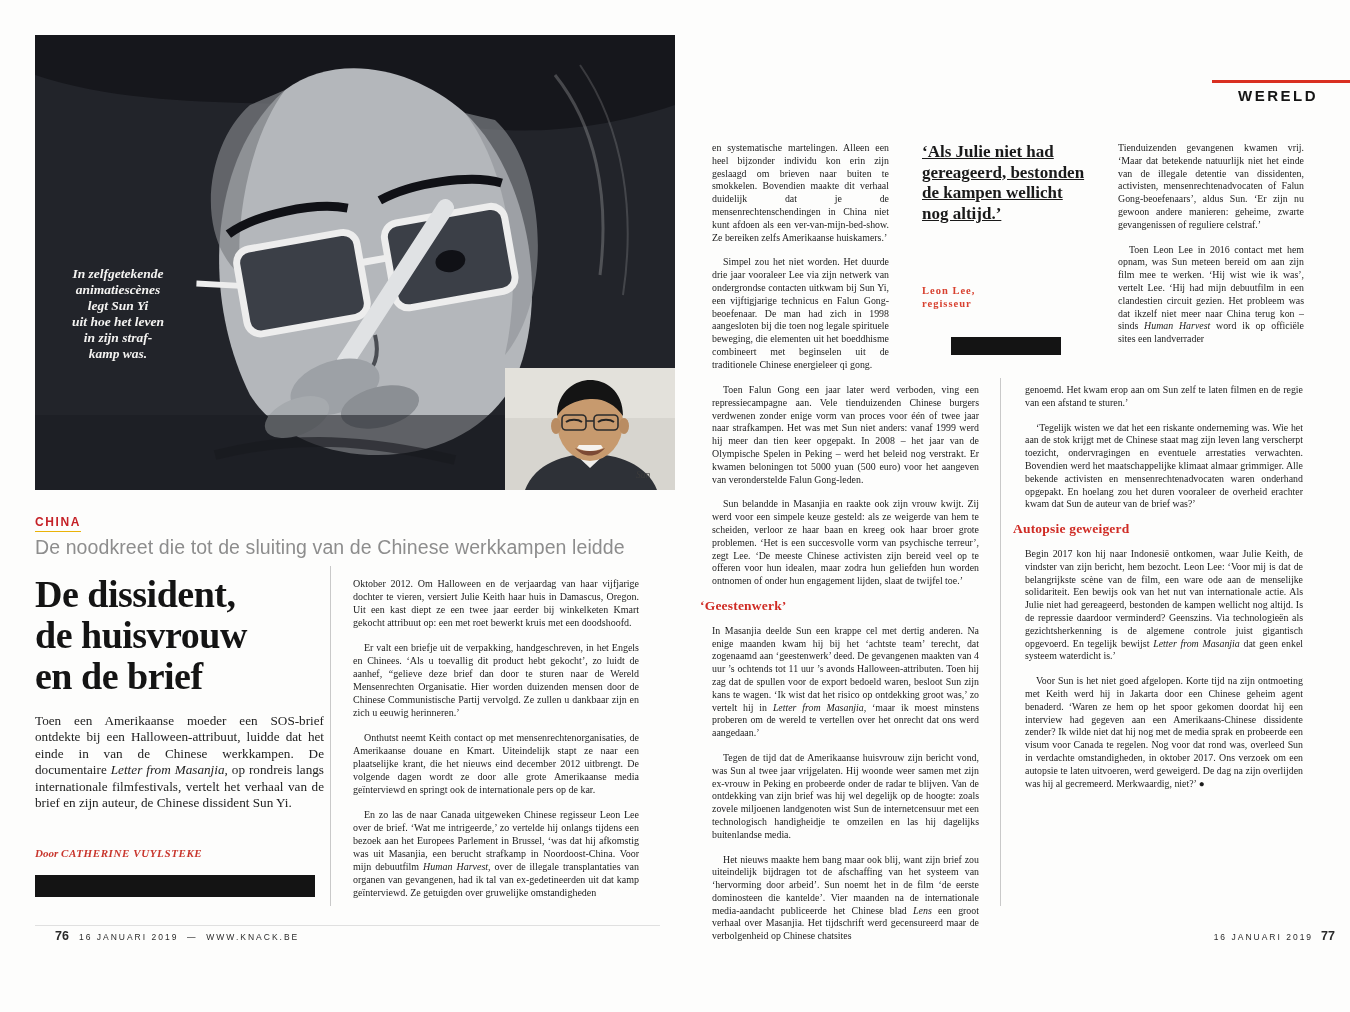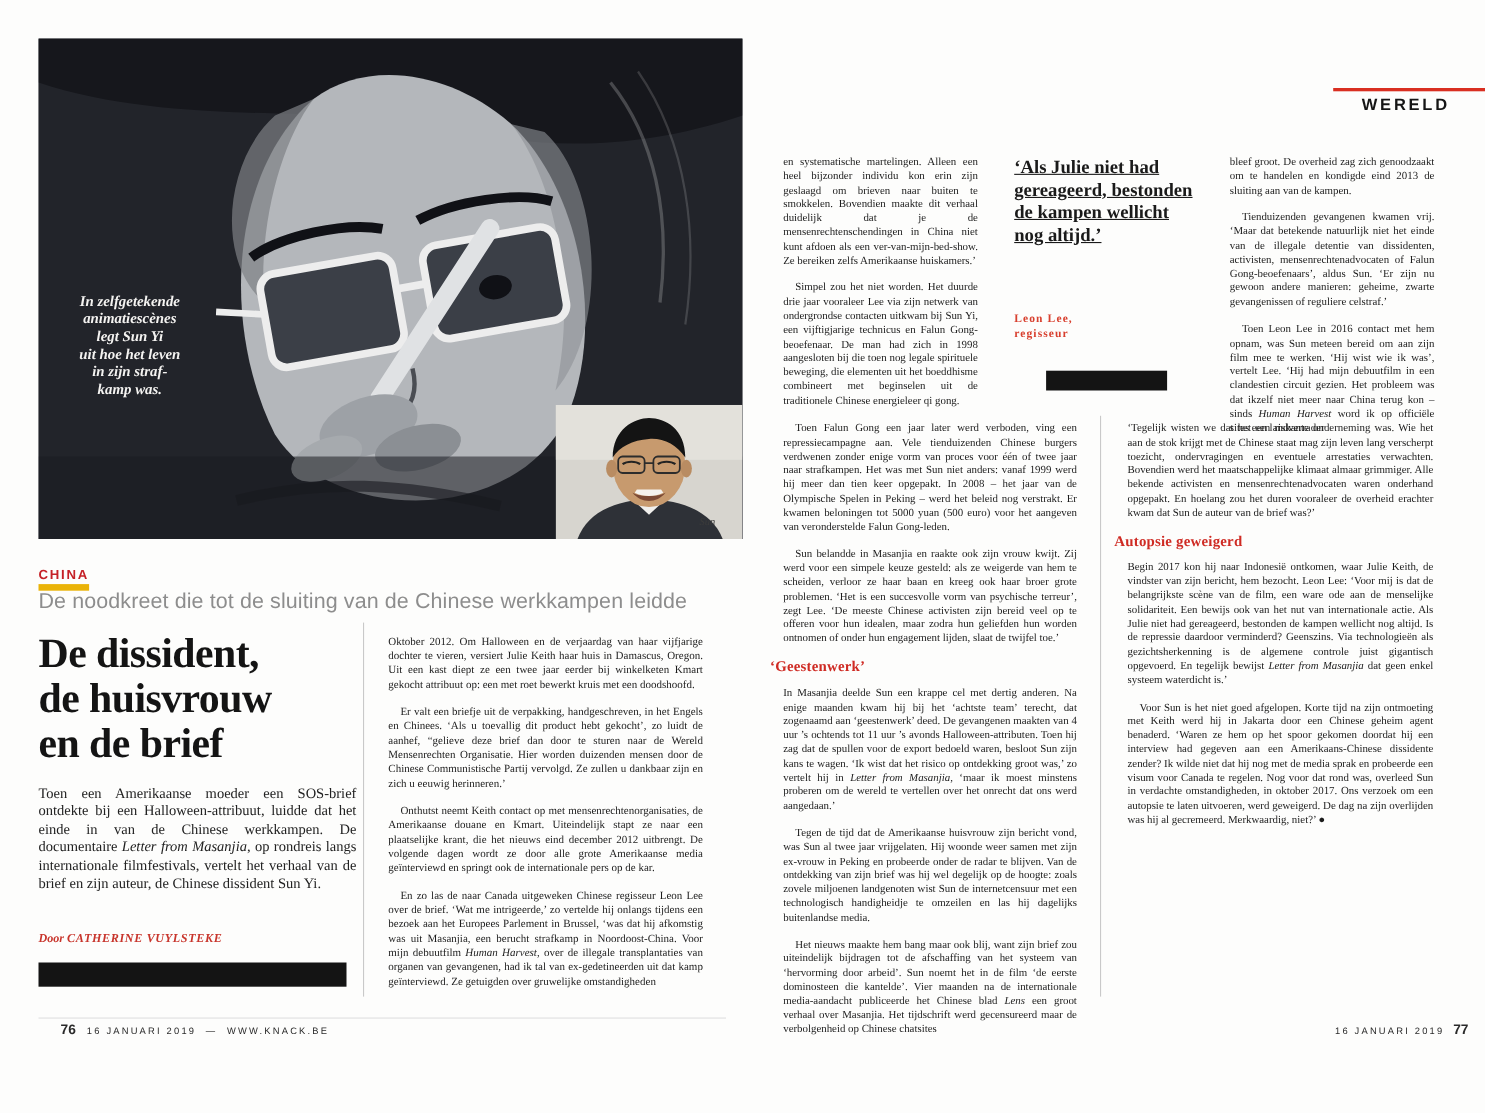--- a/index.html
+++ b/index.html
@@ -13,21 +13,21 @@
   .illustration{left:35px;top:35px;width:640px;height:455px;background:#22242a;overflow:hidden;}
   .ill-caption{
     left:40px;top:266px;width:156px;text-align:center;color:#f4f3f1;
     font-style:italic;font-weight:700;font-size:13.5px;line-height:16px;white-space:pre-line;
   }
   .photo{left:505px;top:368px;width:170px;height:122px;overflow:hidden;}
   .photo-label{left:636px;top:470px;font-style:italic;font-size:9.5px;color:#3b3b3b;}
 
   .kicker{
     left:35px;top:515px;font-family:"Liberation Sans",sans-serif;font-weight:700;
-    font-size:12px;letter-spacing:1.6px;color:#c52127;border-bottom:6px solid #eab308;padding-bottom:2px;
+    font-size:12px;letter-spacing:1.6px;color:#c52127;border-bottom:1px solid #eab308;padding-bottom:2px;
   }
   .subhead{
     left:35px;top:536px;width:632px;font-family:"Liberation Sans",sans-serif;
     font-size:19.5px;color:#8d8d8d;letter-spacing:.1px;
   }
   .main-title{
     left:35px;top:574px;width:300px;font-size:38px;line-height:41px;font-weight:700;
     color:#141414;letter-spacing:-.5px;white-space:pre-line;
   }
   .intro{
@@ -171,34 +171,34 @@
     <p>en systematische martelingen. Alleen een heel bijzonder individu kon erin zijn geslaagd om brieven naar buiten te smokkelen. Bovendien maakte dit verhaal duidelijk dat je de mensenrechtenschendingen in China niet kunt afdoen als een ver-van-mijn-bed-show. Ze bereiken zelfs Amerikaanse huiskamers.’</p>
     <p>Simpel zou het niet worden. Het duurde drie jaar vooraleer Lee via zijn netwerk van ondergrondse contacten uitkwam bij Sun Yi, een vijftigjarige technicus en Falun Gong-beoefenaar. De man had zich in 1998 aangesloten bij die toen nog legale spirituele beweging, die elementen uit het boeddhisme combineert met beginselen uit de traditionele Chinese energieleer qi gong.</p>
   </div>
 
 <div class="abs pull-quote">‘Als Julie niet had gereageerd, bestonden de kampen wellicht nog altijd.’</div>
 <div class="abs quote-attr">Leon Lee,
 regisseur</div>
 <div class="abs bar bar-quote"></div>
 
 <div class="abs body-text rcol3">
-    <p>bleef groot. De overheid zag zich genoodzaakt om te handelen en kondigde eind 2013 de sluiting aan van de kampen.</p>
     <p>Tienduizenden gevangenen kwamen vrij. ‘Maar dat betekende natuurlijk niet het einde van de illegale detentie van dissidenten, activisten, mensenrechtenadvocaten of Falun Gong-beoefenaars’, aldus Sun. ‘Er zijn nu gewoon andere manieren: geheime, zwarte gevangenissen of reguliere celstraf.’</p>
     <p>Toen Leon Lee in 2016 contact met hem opnam, was Sun meteen bereid om aan zijn film mee te werken. ‘Hij wist wie ik was’, vertelt Lee. ‘Hij had mijn debuutfilm in een clandestien circuit gezien. Het probleem was dat ikzelf niet meer naar China terug kon – sinds <i>Human Harvest</i> word ik op officiële sites een landverrader</p>
   </div>
 
 <div class="abs vrule vrule-right"></div>
 <div class="abs body-text rcolA indent-first">
     <p>Toen Falun Gong een jaar later werd verboden, ving een repressiecampagne aan. Vele tienduizenden Chinese burgers verdwenen zonder enige vorm van proces voor één of twee jaar naar strafkampen. Het was met Sun niet anders: vanaf 1999 werd hij meer dan tien keer opgepakt. In 2008 – het jaar van de Olympische Spelen in Peking – werd het beleid nog verstrakt. Er kwamen beloningen tot 5000 yuan (500 euro) voor het aangeven van veronderstelde Falun Gong-leden.</p>
     <p>Sun belandde in Masanjia en raakte ook zijn vrouw kwijt. Zij werd voor een simpele keuze gesteld: als ze weigerde van hem te scheiden, verloor ze haar baan en kreeg ook haar broer grote problemen. ‘Het is een succesvolle vorm van psychische terreur’, zegt Lee. ‘De meeste Chinese activisten zijn bereid veel op te offeren voor hun idealen, maar zodra hun geliefden hun worden ontnomen of onder hun engagement lijden, slaat de twijfel toe.’</p>
     <h4>‘Geestenwerk’</h4>
     <p>In Masanjia deelde Sun een krappe cel met dertig anderen. Na enige maanden kwam hij bij het ‘achtste team’ terecht, dat zogenaamd aan ‘geestenwerk’ deed. De gevangenen maakten van 4 uur ’s ochtends tot 11 uur ’s avonds Halloween-attributen. Toen hij zag dat de spullen voor de export bedoeld waren, besloot Sun zijn kans te wagen. ‘Ik wist dat het risico op ontdekking groot was,’ zo vertelt hij in <i>Letter from Masanjia</i>, ‘maar ik moest minstens proberen om de wereld te vertellen over het onrecht dat ons werd aangedaan.’</p>
     <p>Tegen de tijd dat de Amerikaanse huisvrouw zijn bericht vond, was Sun al twee jaar vrijgelaten. Hij woonde weer samen met zijn ex-vrouw in Peking en probeerde onder de radar te blijven. Van de ontdekking van zijn brief was hij wel degelijk op de hoogte: zoals zovele miljoenen landgenoten wist Sun de internetcensuur met een technologisch handigheidje te omzeilen en las hij dagelijks buitenlandse media.</p>
     <p>Het nieuws maakte hem bang maar ook blij, want zijn brief zou uiteindelijk bijdragen tot de afschaffing van het systeem van ‘hervorming door arbeid’. Sun noemt het in de film ‘de eerste dominosteen die kantelde’. Vier maanden na de internationale media-aandacht publiceerde het Chinese blad <i>Lens</i> een groot verhaal over Masanjia. Het tijdschrift werd gecensureerd maar de verbolgenheid op Chinese chatsites</p>
   </div>
 <div class="abs body-text rcolB">
+    <p>genoemd. Het kwam erop aan om Sun zelf te laten filmen en de regie van een afstand te sturen.’</p>
     <p>‘Tegelijk wisten we dat het een riskante onderneming was. Wie het aan de stok krijgt met de Chinese staat mag zijn leven lang verscherpt toezicht, ondervragingen en eventuele arrestaties verwachten. Bovendien werd het maatschappelijke klimaat almaar grimmiger. Alle bekende activisten en mensenrechtenadvocaten waren onderhand opgepakt. En hoelang zou het duren vooraleer de overheid erachter kwam dat Sun de auteur van de brief was?’</p>
     <h4>Autopsie geweigerd</h4>
     <p>Begin 2017 kon hij naar Indonesië ontkomen, waar Julie Keith, de vindster van zijn bericht, hem bezocht. Leon Lee: ‘Voor mij is dat de belangrijkste scène van de film, een ware ode aan de menselijke solidariteit. Een bewijs ook van het nut van internationale actie. Als Julie niet had gereageerd, bestonden de kampen wellicht nog altijd. Is de repressie daardoor verminderd? Geenszins. Via technologieën als gezichtsherkenning is de algemene controle juist gigantisch opgevoerd. En tegelijk bewijst <i>Letter from Masanjia</i> dat geen enkel systeem waterdicht is.’</p>
     <p>Voor Sun is het niet goed afgelopen. Korte tijd na zijn ontmoeting met Keith werd hij in Jakarta door een Chinese geheim agent benaderd. ‘Waren ze hem op het spoor gekomen doordat hij een interview had gegeven aan een Amerikaans-Chinese dissidente zender? Ik wilde niet dat hij nog met de media sprak en probeerde een visum voor Canada te regelen. Nog voor dat rond was, overleed Sun in verdachte omstandigheden, in oktober 2017. Ons verzoek om een autopsie te laten uitvoeren, werd geweigerd. De dag na zijn overlijden was hij al gecremeerd. Merkwaardig, niet?’ ●</p>
   </div>
 
 <div class="abs footer footer-right"><span>16 JANUARI 2019</span><b>77</b></div>
 
 </body></html>

